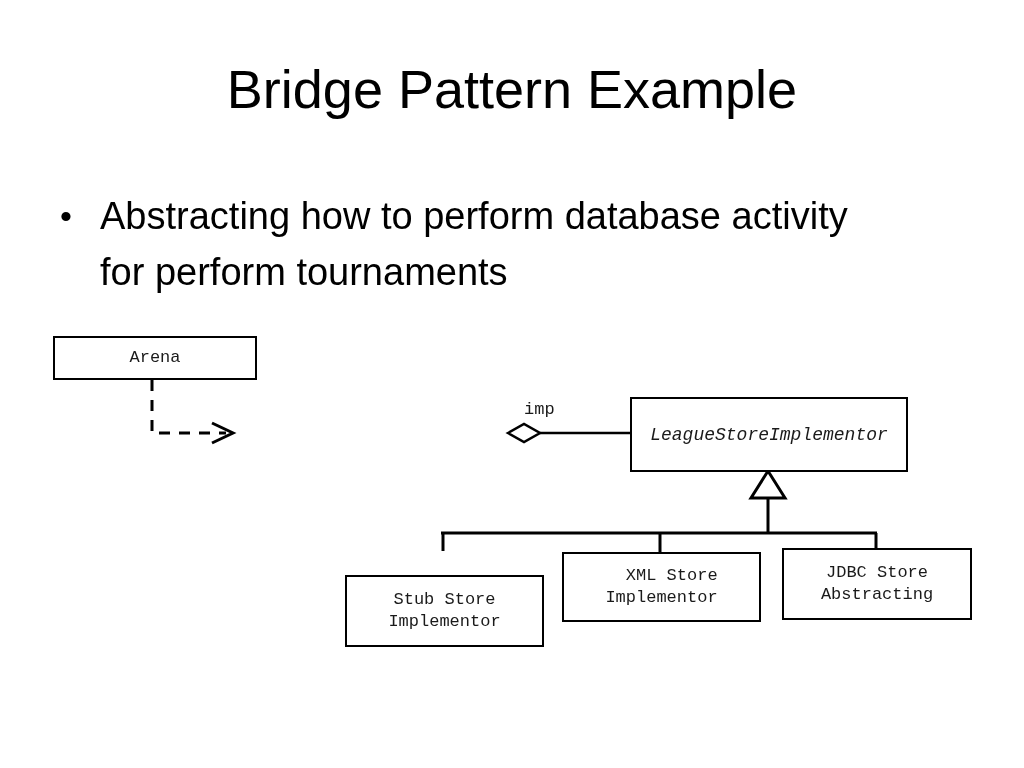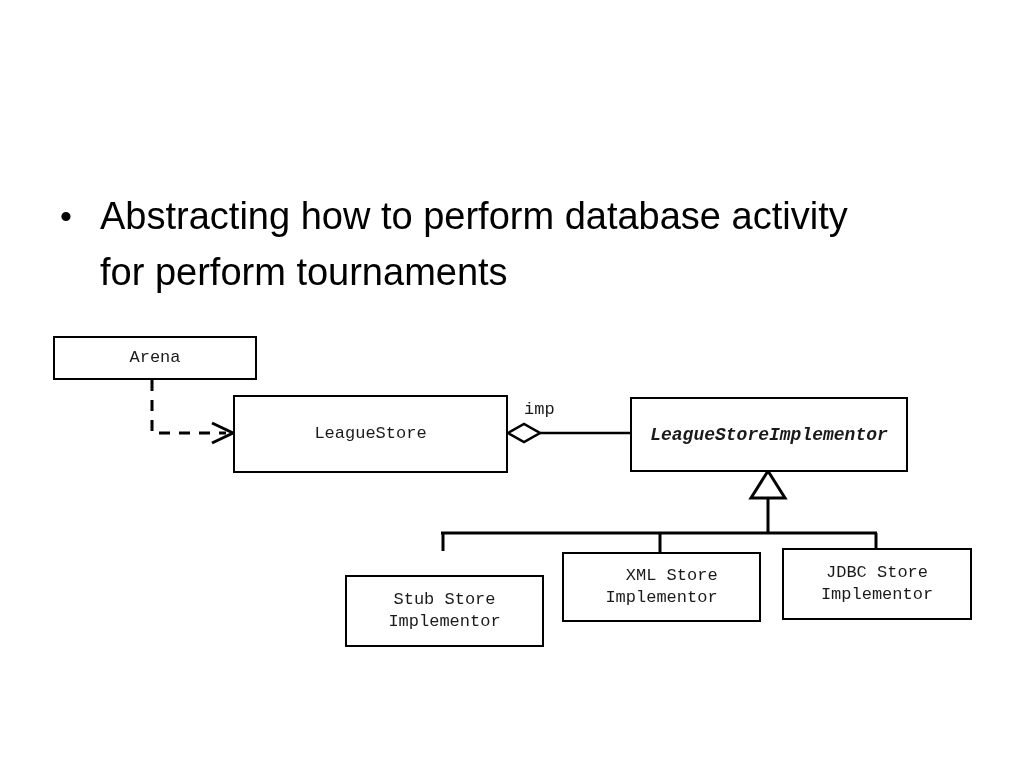--- a/index.html
+++ b/index.html
@@ -75,21 +75,20 @@
     font-family: "Liberation Mono", "DejaVu Sans Mono", monospace;
     font-size: 17px;
     line-height: 22px;
     text-align: center;
     color: #1a1a1a;
     white-space: pre-line;
   }
   .uml-box.abstract {
     font-style: italic;
     font-size: 18px;
-    font-weight: bold;
   }
   .edge-label {
     position: absolute;
     font-family: "Liberation Mono", "DejaVu Sans Mono", monospace;
     font-size: 17px;
     line-height: 18px;
     color: #1a1a1a;
     white-space: nowrap;
   }
   #svg-links {
@@ -99,20 +98,21 @@
     width: 1024px;
     height: 768px;
     pointer-events: none;
   }
 </style>
 </head>
 <body>
 
 <div id="slide">
 
+  <div id="slide-title">Bridge Pattern Example</div>
 
   <div id="bullet-row">
     <span id="bullet-marker">•</span>
     <span id="bullet-text">Abstracting how to perform database activity for perform tournaments</span>
   </div>
 
   <div id="diagram">
 
     <svg id="svg-links" viewBox="0 0 1024 768" width="1024" height="768">
 
@@ -127,29 +127,28 @@
 
       <line x1="441" y1="533" x2="877" y2="533" stroke="#000000" stroke-width="3"></line>
 
       <line x1="443" y1="533" x2="443" y2="551" stroke="#000000" stroke-width="3"></line>
       <line x1="660" y1="533" x2="660" y2="552" stroke="#000000" stroke-width="3"></line>
       <line x1="876" y1="533" x2="876" y2="549" stroke="#000000" stroke-width="3"></line>
     </svg>
 
     <div class="uml-box" style="left:53px; top:336px; width:204px; height:44px;">Arena</div>
 
-    <div class="uml-box" style="left:233px; top:395px; width:275px; height:78px;">LeagueStore</div>
 
     <div class="uml-box abstract" style="left:630px; top:397px; width:278px; height:75px;">LeagueStoreImplementor</div>
 
     <div class="edge-label" style="left:524px; top:401px;">imp</div>
 
     <div class="uml-box" style="left:345px; top:575px; width:199px; height:72px;">Stub Store
 Implementor</div>
 
     <div class="uml-box" style="left:562px; top:552px; width:199px; height:70px;text-align:right;">XML Store
 Implementor</div>
 
     <div class="uml-box" style="left:782px; top:548px; width:190px; height:72px;">JDBC Store
-Implementor</div>
+Abstracting</div>
 
   </div>
 </div>
 
 </body></html>

